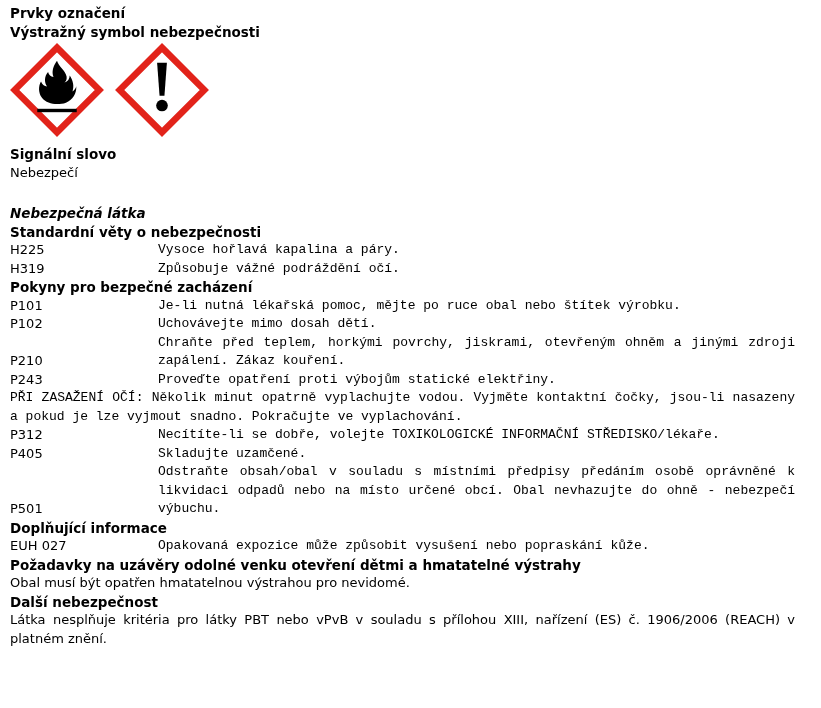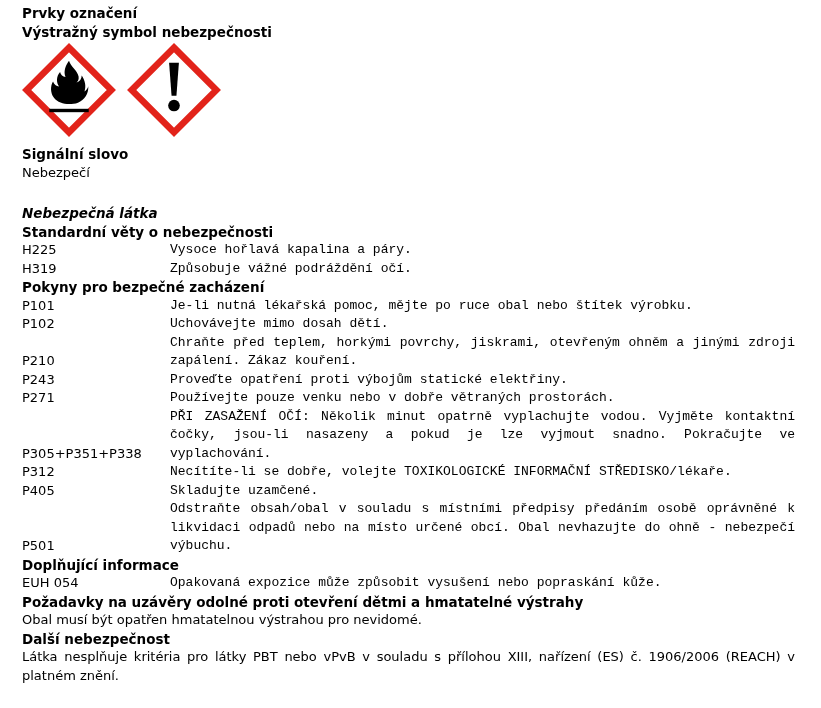--- a/index.html
+++ b/index.html
@@ -11,21 +11,20 @@
     width: 821px;
     min-height: 708px;
     box-sizing: border-box;
     font-family: "DejaVu Sans", "Liberation Sans", sans-serif;
     font-size: 13px;
     line-height: 18.5px;
     color: #000000;
   }
   .doc {
     padding: 4px 26px 6px 10px;
-    margin-left: 12px;
   }
   h1, h2 {
     font-size: 13.5px;
     font-weight: bold;
     margin: 0;
     line-height: 18.5px;
   }
   p {
     margin: 0;
     line-height: 18.5px;
@@ -147,27 +146,22 @@
         <span class="stmt-code">P210</span>
         <span class="stmt-text">Chraňte před teplem, horkými povrchy, jiskrami, otevřeným ohněm a jinými zdroji zapálení. Zákaz kouření.</span>
       </div>
 
       <div class="stmt-row">
         <span class="stmt-code">P243</span>
         <span class="stmt-text">Proveďte opatření proti výbojům statické elektřiny.</span>
       </div>
 
 
-      <div class="stmt-row">
-        <span class="stmt-code">P271</span>
-        <span class="stmt-text">Používejte pouze venku nebo v dobře větraných prostorách.</span>
-      </div>
 
       <div class="stmt-row">
-        <span class="stmt-code">P305+P351+P338</span>
         <span class="stmt-text">PŘI ZASAŽENÍ OČÍ: Několik minut opatrně vyplachujte vodou. Vyjměte kontaktní čočky, jsou-li nasazeny a pokud je lze vyjmout snadno. Pokračujte ve vyplachování.</span>
       </div>
 
       <div class="stmt-row">
         <span class="stmt-code">P312</span>
         <span class="stmt-text">Necítíte-li se dobře, volejte TOXIKOLOGICKÉ INFORMAČNÍ STŘEDISKO/lékaře.</span>
       </div>
 
       <div class="stmt-row">
         <span class="stmt-code">P405</span>
@@ -177,24 +171,24 @@
       <div class="stmt-row">
         <span class="stmt-code">P501</span>
         <span class="stmt-text">Odstraňte obsah/obal v souladu s místními předpisy předáním osobě oprávněné k likvidaci odpadů nebo na místo určené obcí. Obal nevhazujte do ohně - nebezpečí výbuchu.</span>
       </div>
     </div>
 
   <h2>Doplňující informace</h2>
   <div>
 
       <div class="stmt-row">
-        <span class="stmt-code">EUH 054</span>
+        <span class="stmt-code">EUH 027</span>
         <span class="stmt-text">Opakovaná expozice může způsobit vysušení nebo popraskání kůže.</span>
       </div>
     </div>
 
-  <h2>Požadavky na uzávěry odolné proti otevření dětmi a hmatatelné výstrahy</h2>
+  <h2>Požadavky na uzávěry odolné venku otevření dětmi a hmatatelné výstrahy</h2>
   <p>Obal musí být opatřen hmatatelnou výstrahou pro nevidomé.</p>
 
   <h2>Další nebezpečnost</h2>
   <p class="just">Látka nesplňuje kritéria pro látky PBT nebo vPvB v souladu s přílohou XIII, nařízení (ES) č. 1906/2006 (REACH) v platném znění.</p>
 
 </main>
 
 </body></html>

